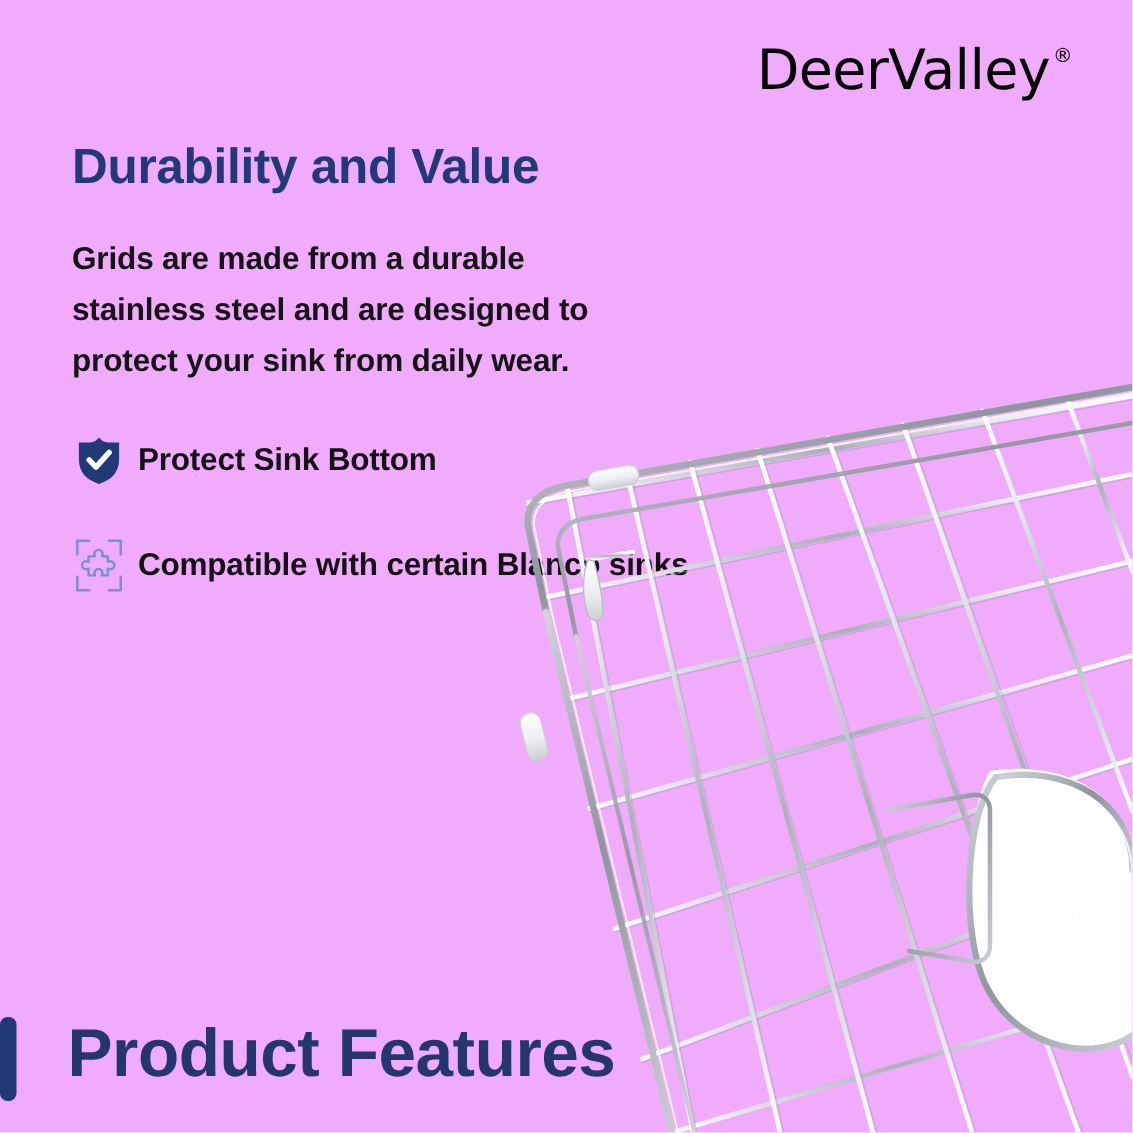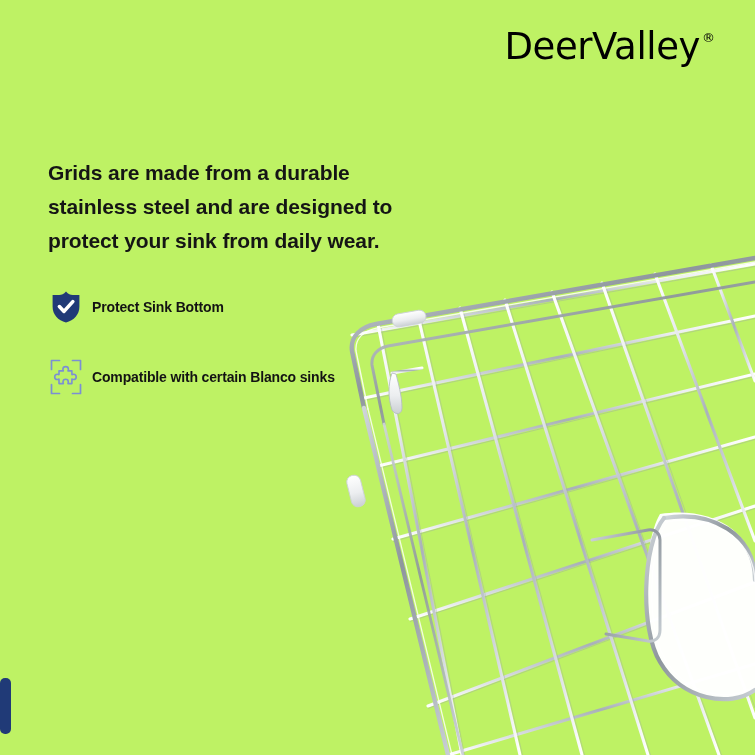--- a/index.html
+++ b/index.html
@@ -12,21 +12,21 @@
     height: 755px;
     position: relative;
     overflow: hidden;
     font-family: "Liberation Sans", "DejaVu Sans", sans-serif;
     -webkit-font-smoothing: antialiased;
   }
 
   .stage {
     position: absolute;
     inset: 0;
-    background: #bef264;
+    background: #f0abfc;
   }
 
   
   .brand-logo {
     position: absolute;
     top: 28px;
     right: 40px;
     display: flex;
     align-items: flex-start;
     line-height: 1;
@@ -88,21 +88,21 @@
   }
   .feature-icon {
     width: 42px;
     height: 42px;
     flex: 0 0 42px;
     display: flex;
     align-items: center;
     justify-content: center;
   }
   .feature-label {
-    font-size: 14px;
+    font-size: 21px;
     font-weight: bold;
     color: #131313;
     letter-spacing: -0.15px;
     margin-left: 5px;
     white-space: nowrap;
   }
 
   
   .footer-accent {
     position: absolute;
@@ -140,20 +140,21 @@
 </head>
 <body>
 
 <div class="stage">
 
   <div class="brand-logo">
     <span class="brand-text">DeerValley</span>
     <span class="brand-reg">®</span>
   </div>
 
+  <div class="headline">Durability and Value</div>
 
   <div class="body-copy">Grids are made from a durable stainless steel and are designed to protect your sink from daily wear.</div>
 
   <div class="feature-list">
 
     <div class="feature-row">
       <span class="feature-icon">
         <svg width="32" height="34" viewBox="0 0 32 34" aria-hidden="true">
           <path d="M16 1.6 C13.6 4.3 11.8 5.0 9.2 5.0 L2.6 5.0 L2.6 16.5 C2.6 24.8 8.0 30.2 16 32.6 C24 30.2 29.4 24.8 29.4 16.5 L29.4 5.0 L22.8 5.0 C20.2 5.0 18.4 4.3 16 1.6 Z" fill="#203a77"></path>
           <path d="M9.4 16.6 L14.0 21.4 L22.8 11.6" fill="none" stroke="#ffffff" stroke-width="3.6" stroke-linecap="round" stroke-linejoin="round"></path>
@@ -268,14 +269,15 @@
 
       <g>
         <path d="M62 135 L92 130" fill="none" stroke="url(#wireH)" stroke-width="3.0" stroke-linecap="round"></path>
         <path d="M62 135 C58 146 58 160 62 172 C66 178 72 176 72 170 C72 158 68 144 66 136 Z" fill="url(#footGrad)" stroke="#b6bdc3" stroke-width="0.9"></path>
       </g>
 
     </svg>
   </div>
 
   <div class="footer-accent"></div>
+  <div class="footer-title">Product Features</div>
 
 </div>
 
 </body></html>

